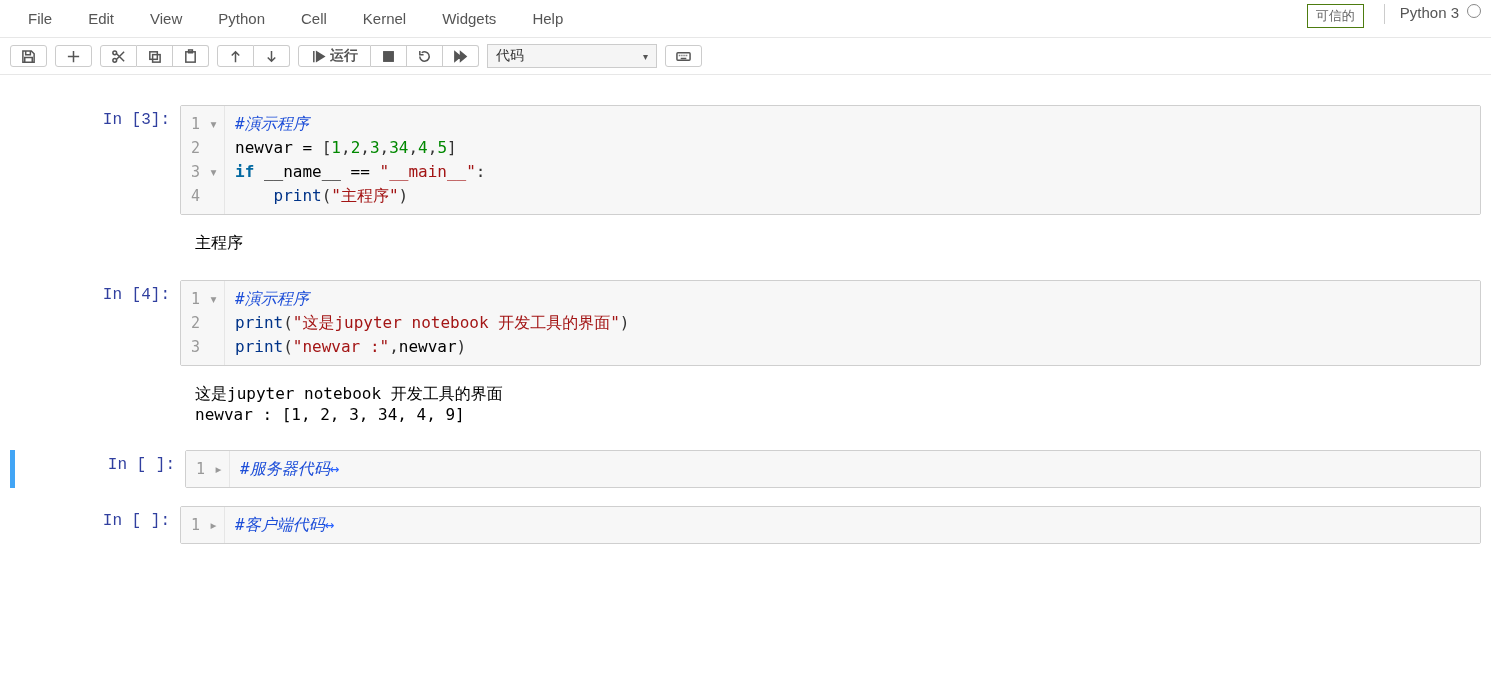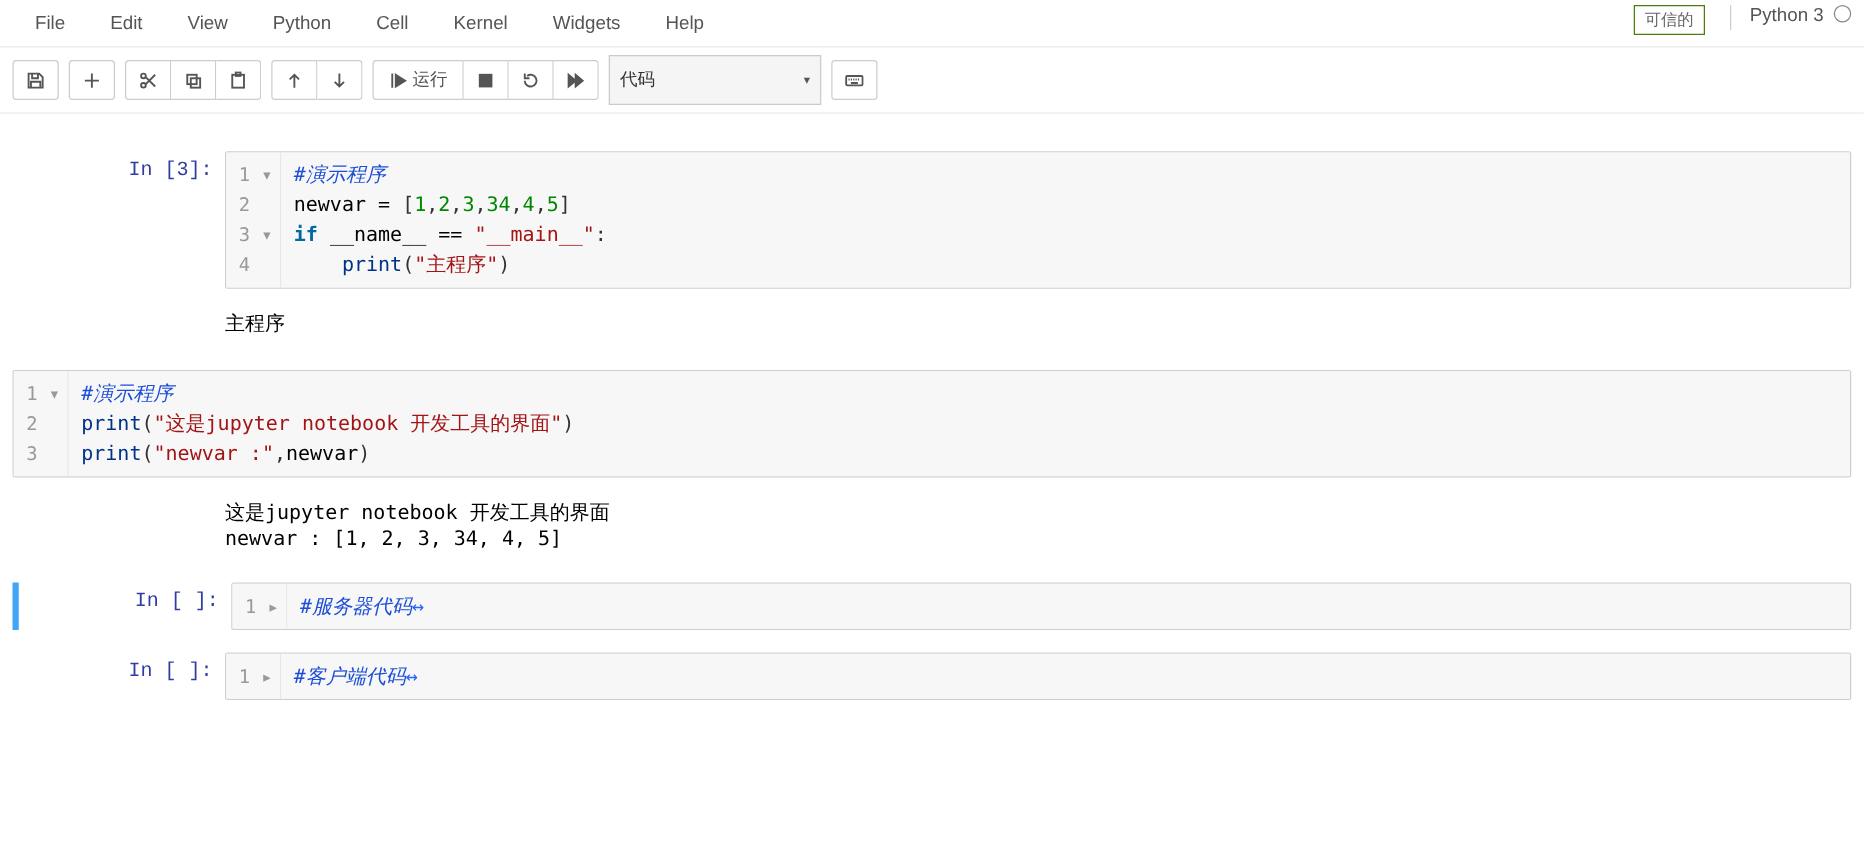--- a/index.html
+++ b/index.html
@@ -53,33 +53,34 @@
     .btn {
       border: 1px solid #ccc;
       background: #fff;
       padding: 5px 10px;
       cursor: pointer;
       color: #555;
       display: flex;
       align-items: center;
       justify-content: center;
       min-width: 32px;
-      height: 32px;
+      height: 22px;
       font-size: 14px;
+      font-weight: bold;
     }
     .btn-group .btn + .btn { border-left: none; }
     .btn-group .btn:first-child { border-radius: 3px 0 0 3px; }
     .btn-group .btn:last-child { border-radius: 0 3px 3px 0; }
     .btn-group .btn:only-child { border-radius: 3px; }
     .run-label { margin-left: 4px; }
     .dropdown {
       border: 1px solid #ccc;
       padding: 4px 8px;
       width: 170px;
-      height: 40px;
+      height: 24px;
       background: #f5f5f5;
       position: relative;
       font-size: 14px;
       color: #333;
       display: flex;
       align-items: center;
       text-align: right;
     }
     .dropdown::after {
       content: "▾";
@@ -140,21 +141,21 @@
     .cm-number { color: #080; }
     .cm-keyword { color: #0369a1; font-weight: bold; }
     .cm-builtin { color: #038; }
     .cm-string { color: #a31515; }
     .output-area {
       padding: 8px 0 8px 0;
       font-family: monospace;
       font-size: 16px;
       color: #000;
       white-space: pre;
-      margin-left: 0;
+      margin-left: 15px;
     }
     .output-row { display: flex; }
     .output-row .prompt { width: 170px; flex-shrink:0;}
     .annotation {
       position: absolute;
       right: 80px;
       color: #e60000;
       font-weight: bold;
       font-size: 22px;
       text-shadow: 1px 1px 2px rgba(0,0,0,0.25);
@@ -285,35 +286,36 @@
         </div>
       </div>
       <div class="output-row">
         <div class="prompt output-prompt"></div>
         <div class="output-area">主程序</div>
       </div>
     </div>
     <div style="position: relative; margin-bottom: 18px;">
       <div class="annotation" style="top: 24px;">下面的cell代码共享上面的cell中的变量</div>
       <div class="cell">
+        <div class="prompt">In [4]:</div>
         <div class="cell-body">
           <div class="input-area-wrapper">
             <div class="gutter">
               <span class="ln">1 <span class="fold-marker">▾</span></span>
               <span class="ln">2  </span>
               <span class="ln">3  </span>
             </div>
             <div class="code-area"><span class="code-line"><span class="cm-comment">#演示程序</span></span><span class="code-line"><span class="cm-builtin">print</span>(<span class="cm-string">"这是jupyter notebook 开发工具的界面"</span>)</span><span class="code-line"><span class="cm-builtin">print</span>(<span class="cm-string">"newvar :"</span>,<span class="cm-variable">newvar</span>)</span></div>
           </div>
         </div>
       </div>
       <div class="output-row">
         <div class="prompt output-prompt"></div>
         <div class="output-area">这是jupyter notebook 开发工具的界面
-newvar : [1, 2, 3, 34, 4, 5]</div>
+newvar : [1, 2, 3, 34, 4, 9]</div>
       </div>
     </div>
     <div style="position: relative; margin-bottom: 18px;">
       <div class="cell selected">
         <div class="prompt">In [ ]:</div>
         <div class="cell-body">
           <div class="input-area-wrapper">
             <div class="gutter">
               <span class="ln">1 <span class="fold-marker">▸</span></span>
             </div>

